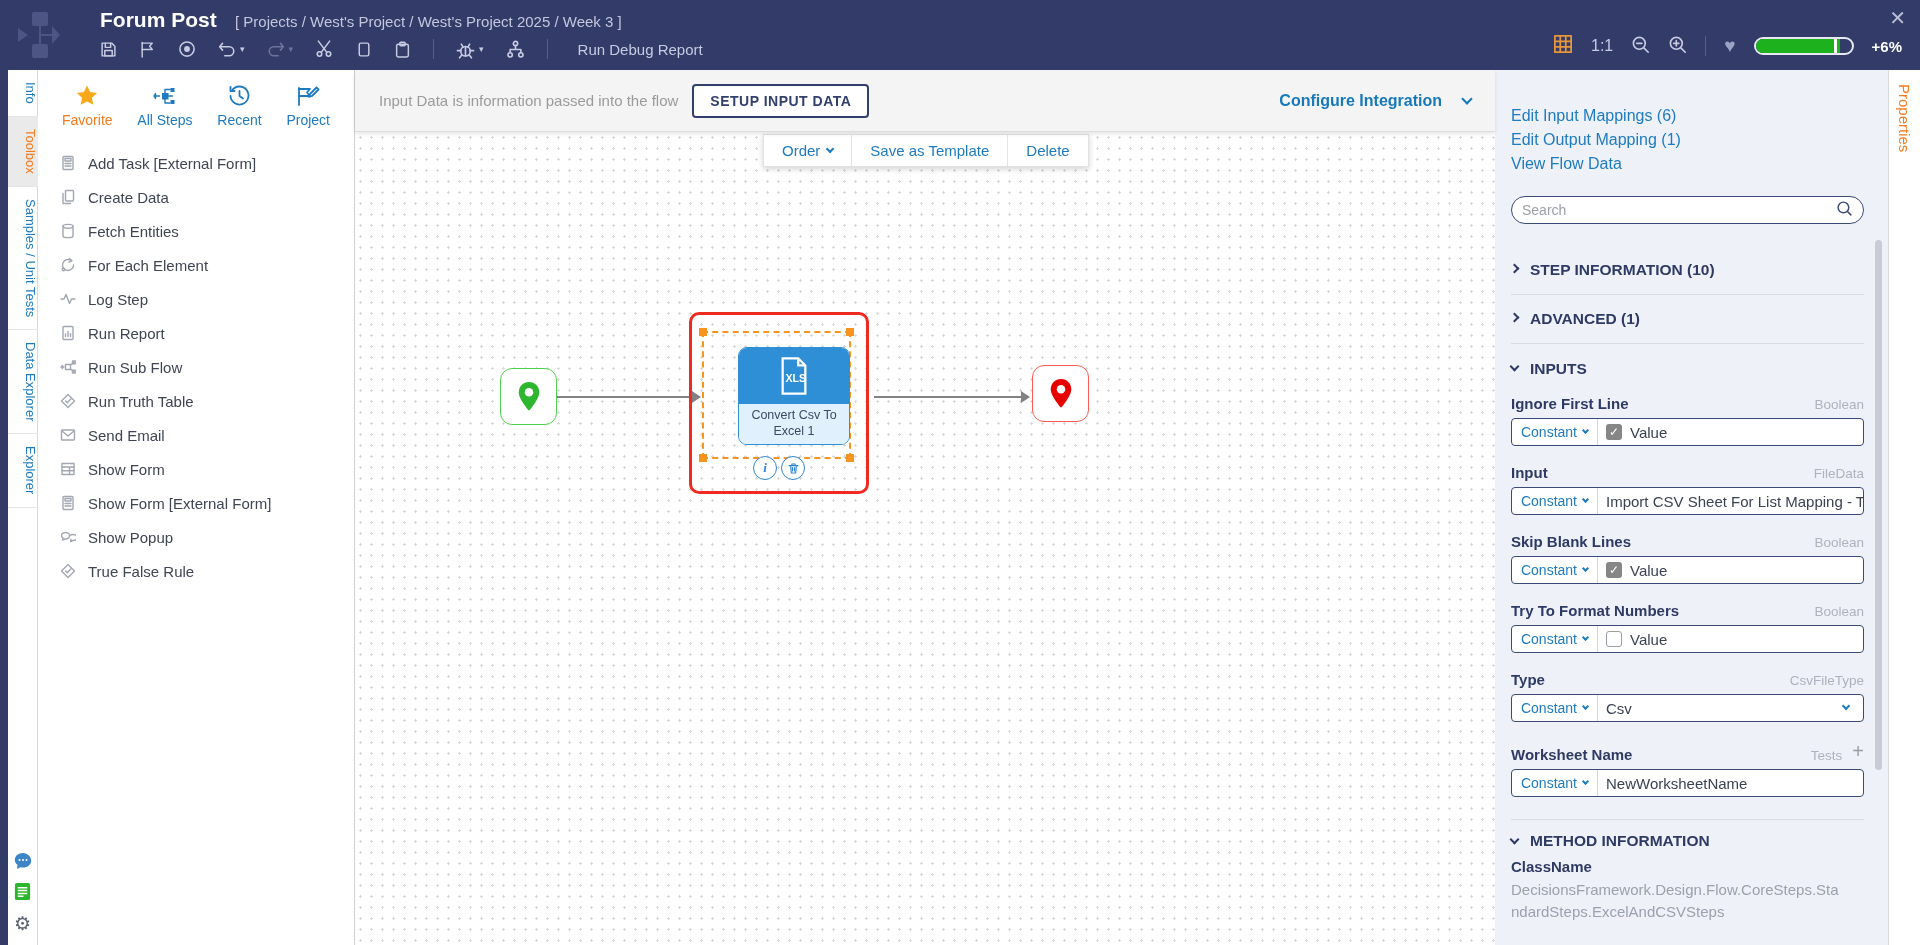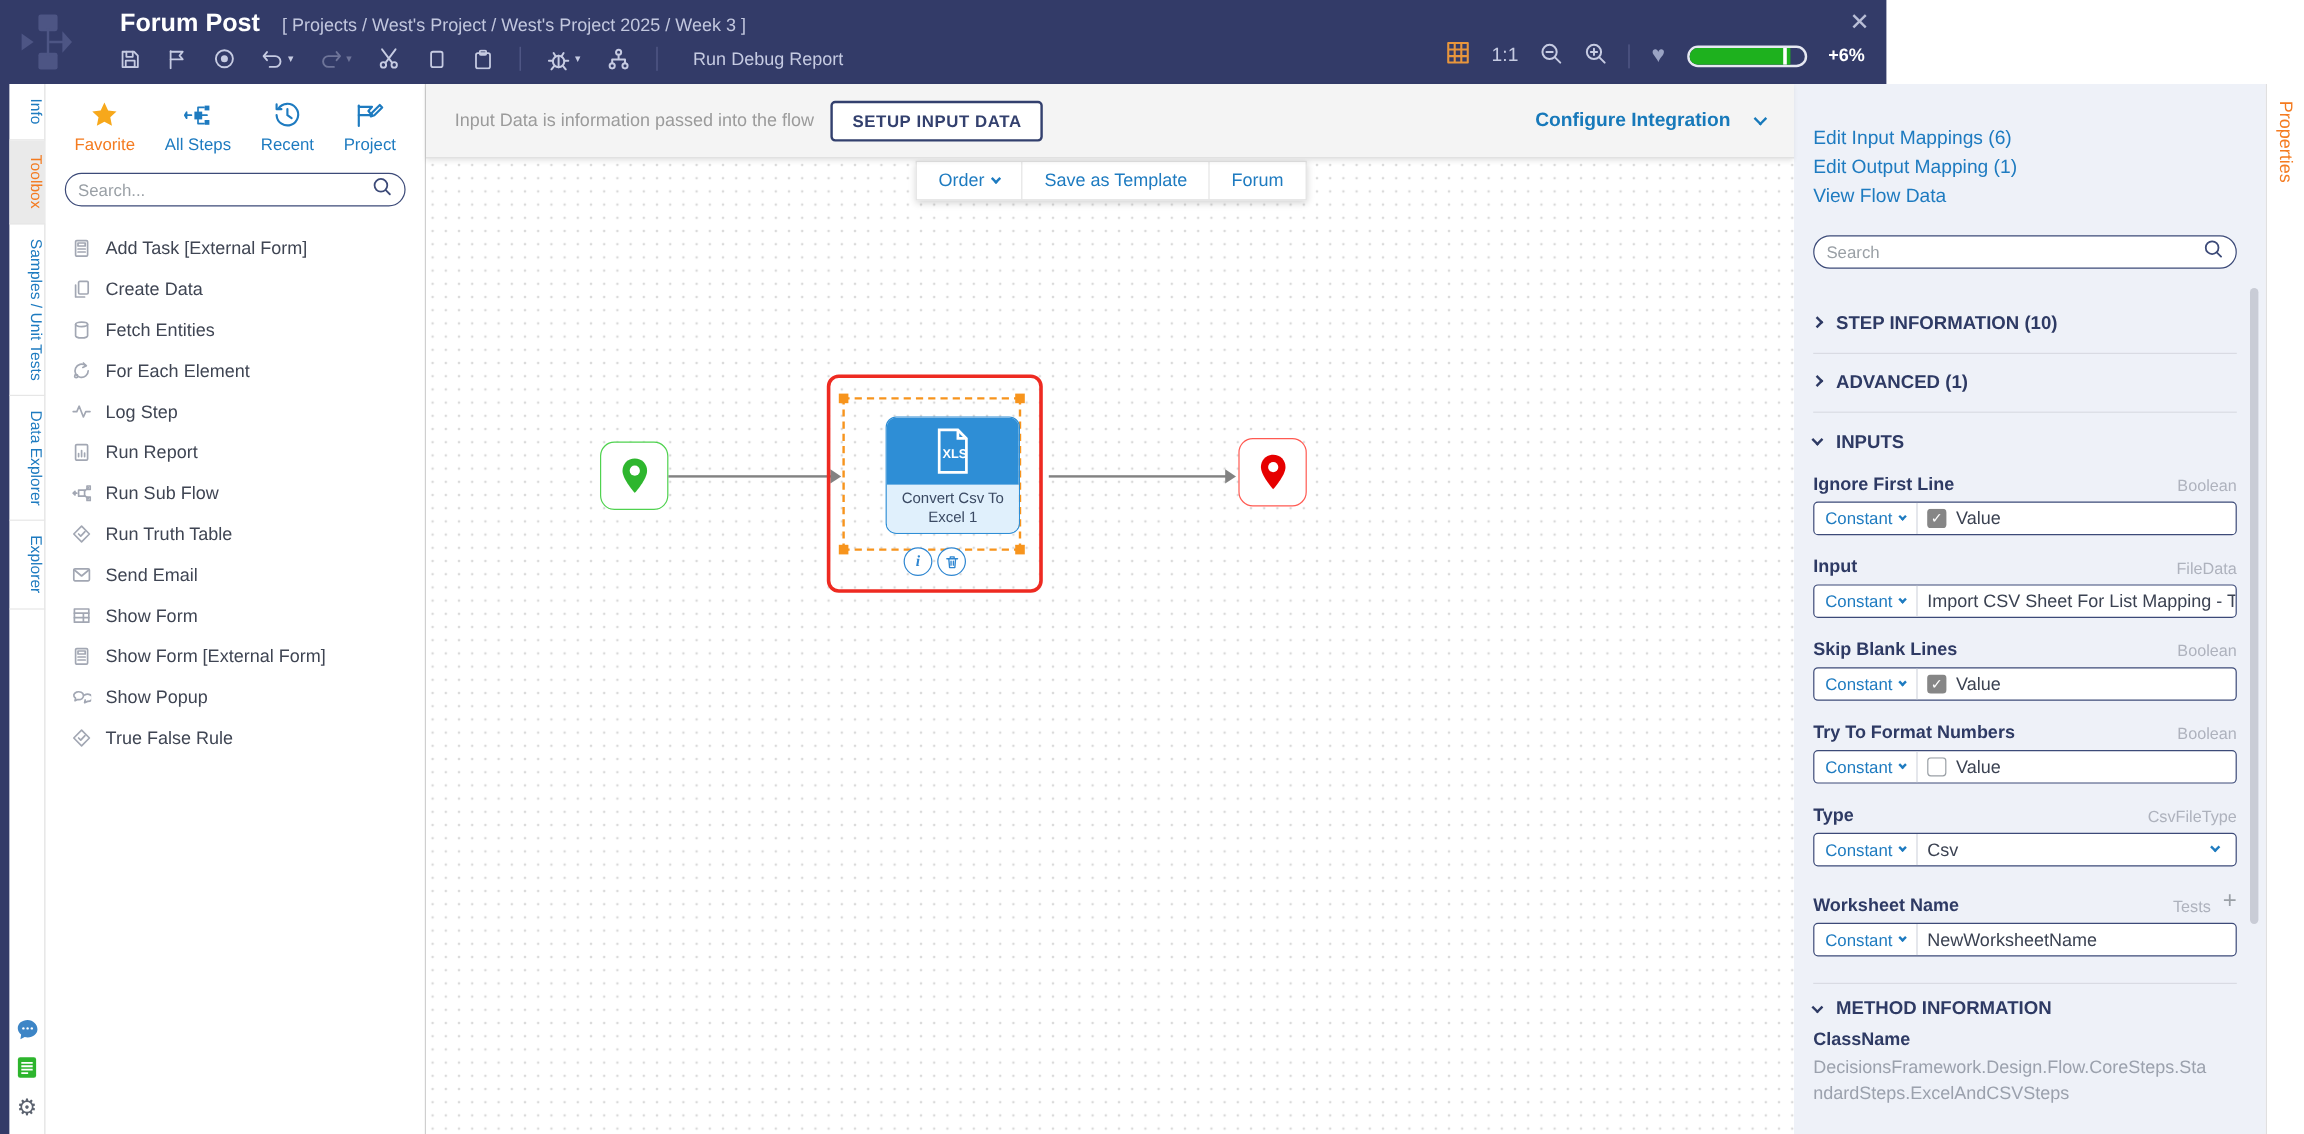--- a/index.html
+++ b/index.html
@@ -1,19 +1,19 @@
 <!DOCTYPE html>
 <html><head>
 <meta charset="utf-8">
 <style>
   * { margin:0; padding:0; box-sizing:border-box; }
   html,body { width:1920px; height:945px; overflow:hidden; font-family:"Liberation Sans",sans-serif; background:#fff; }
 
   
-  .topbar { position:relative; width:1572px; height:70px; background:#333b68; color:#c6cbe2; }
+  .topbar { position:relative; width:1920px; height:70px; background:#333b68; color:#c6cbe2; }
   .logo { position:absolute; left:14px; top:8px; }
   .tb-title { position:absolute; left:100px; top:8px; font-size:21px; font-weight:bold; color:#fff; }
   .tb-crumb { position:absolute; left:235px; top:13px; font-size:15px; color:#c2c7de; }
   .tb-close { position:absolute; right:14px; top:6px; font-size:20px; color:#b9bed6; cursor:pointer; }
   .tb-icons { position:absolute; left:100px; top:34px; display:flex; align-items:center; gap:22px; height:30px; }
   .tb-ic { display:flex; align-items:center; gap:4px; color:#c6cbe2; cursor:pointer; }
   .tb-ic.dim { opacity:.4; }
   .tb-sep { width:1px; height:20px; background:#565e8c; }
   .tb-run { font-size:15px; color:#c6cbe2; margin-left:8px; cursor:pointer; }
   .tb-right { position:absolute; right:18px; top:34px; display:flex; align-items:center; gap:18px; }
@@ -274,27 +274,20 @@
       <div class="tbx-tab">
         <svg class="icx" width="26" height="24" viewBox="0 0 24 24" style="color:#1e7bc0;stroke-width:1.8">
             <path d="M3 21V4"></path>
             <path d="M3 5h11l-3 3.5L14 12H3"></path>
             <path d="M20.5 3.5 14 10l-1 3 3-1 6.5-6.5z"></path>
           </svg>
         <span>Project</span>
       </div>
     </div>
 
-    <div class="searchpill">
-      <input placeholder="Search..." style="">
-      <span style="color:#3c4a78"><svg class="icx" width="17" height="17" viewBox="0 0 16 16">
-            <circle cx="7" cy="7" r="5"></circle>
-            <path d="M10.8 10.8 14 14"></path>
-          </svg></span>
-    </div>
 
     <div class="steplist">
       <div class="steprow">
           <span class="sic">
             <svg class="icx" width="16" height="16" viewBox="0 0 16 16">
               <rect x="3" y="1.5" width="10" height="13" rx="1"></rect>
               <rect x="5" y="3.5" width="6" height="2.5"></rect>
               <path d="M5 8.5h6M5 11h6"></path>
             </svg>
           </span>
@@ -425,21 +418,21 @@
         </span>
     </div>
 
     <div class="cv-area">
       <div class="ctx-bar">
         <span class="ctx-item">
             <span>Order</span>
             <span class="chev"></span>
           </span>
         <span class="ctx-item">Save as Template</span>
-        <span class="ctx-item">Forum</span>
+        <span class="ctx-item">Delete</span>
       </div>
 
       <div class="node start">
         <svg width="30" height="34" viewBox="0 0 24 26">
             <path d="M12 1C7.2 1 3.8 4.6 3.8 9.2 3.8 15 12 24 12 24s8.2-9 8.2-14.8C20.2 4.6 16.8 1 12 1z" fill="#2eb62e"></path>
             <circle cx="12" cy="9.2" r="3.4" fill="#fff"></circle>
           </svg>
       </div>
 
       <div class="arrow" style="left:202px; top:264px; width:136px;"></div>

